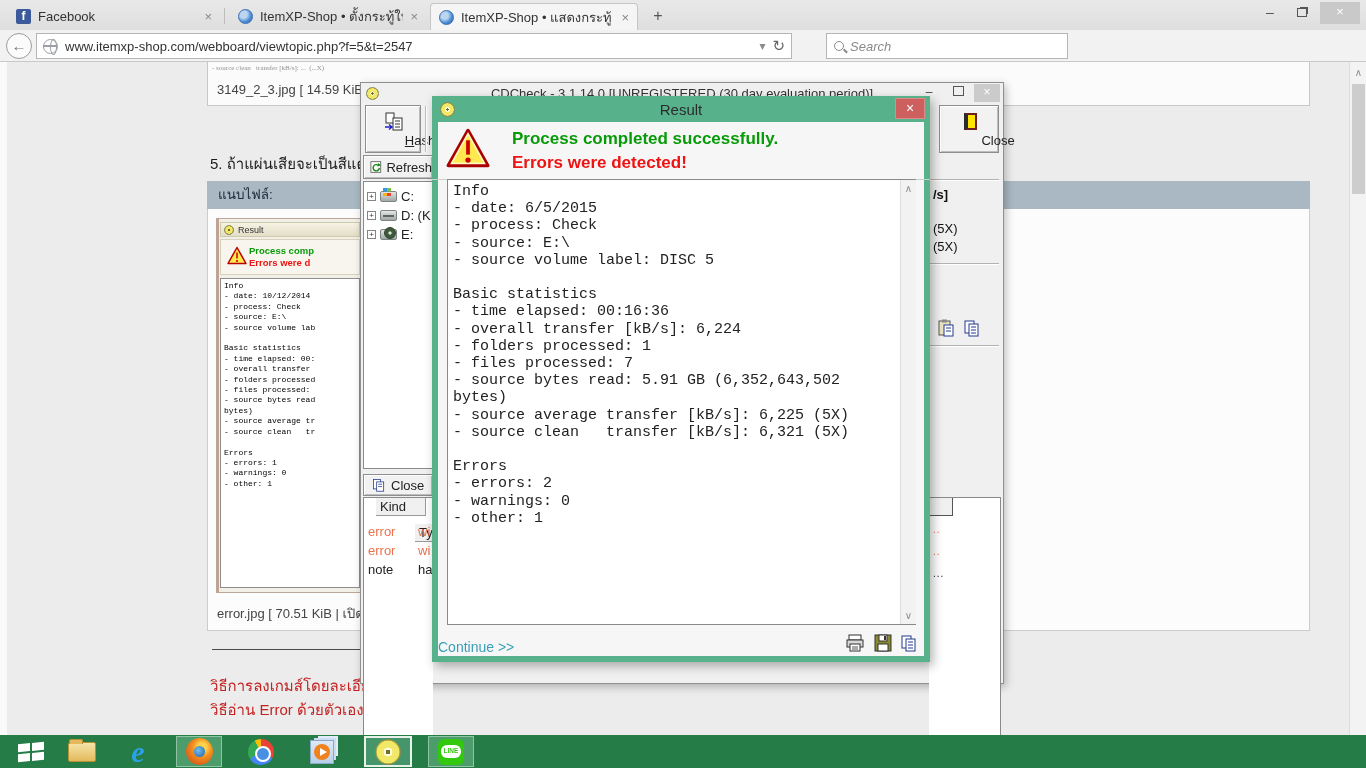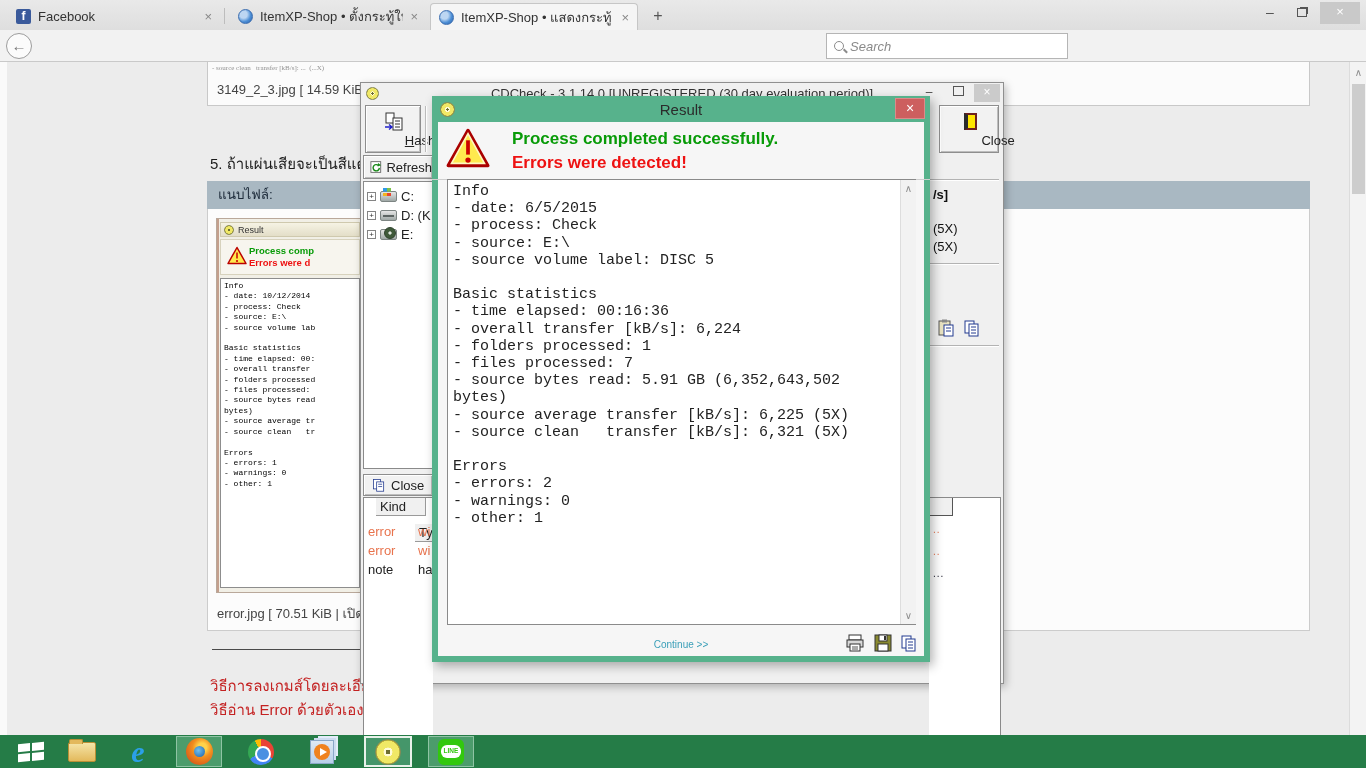--- a/index.html
+++ b/index.html
@@ -122,21 +122,21 @@
   #dlgTitle { left:-6px; top:-6px; width:498px; height:26px; background:#57b28c; display:flex; align-items:center; padding:0 8px; gap:8px; }
   #dlgTitleText { position:absolute; left:0; width:100%; text-align:center; font-size:15px; color:#2b2b2b; }
   #dlgX { position:absolute; right:5px; top:2px; width:30px; height:21px; background:#cd5f5f; border:1px solid #dc8a8a; color:#fff; text-align:center; line-height:19px; font-size:14px; }
   #dlgMsgs { left:-6px; top:20px; width:498px; height:58px; border-bottom:1px solid #cfcfcf; }
   .warn-b { left:14px; top:5px; width:44px; height:42px; }
   #msgOk { position:absolute; left:80px; top:7px; font-size:17px; font-weight:bold; color:#089b08; }
   #msgErr { position:absolute; left:80px; top:31px; font-size:17px; font-weight:bold; color:#ee1212; }
   #dlgText { left:9px; top:77px; width:469px; height:446px; background:#fff; border:1px solid #8a8a8a; font-family:"Liberation Mono","DejaVu Sans Mono",monospace; font-size:15px; line-height:17.2px; white-space:pre; padding:3px 0 0 5px; overflow:hidden; }
   #dlgScroll { position:absolute; right:0; top:0; width:16px; height:444px; background:#f2f2f2; border-left:1px solid #ddd; }
   #dlgFooter { left:0; top:530px; width:486px; height:30px; }
-  #continue { position:absolute; left:0; width:100%; text-align:center; top:7px; font-size:10px; color:#3a9fb8; }
+  #continue { position:absolute; left:0; width:100%; text-align:left; top:7px; font-size:14px; color:#3a9fb8; }
   .ficon { position:absolute; top:2px; width:18px; height:18px; }
 
   
   #taskbar { left:0; top:735px; width:1366px; height:33px; background:#257c47; }
   .tile { top:1px; height:31px; display:flex; align-items:center; justify-content:center; }
   .tile.hl { background:#4c9c6c; border:1px solid #8fc4a4; }
   .tile.hl2 { background:#45966a; border:2px solid #e8f2ea; }
   #startFlag { left:12px; top:8px; width:26px; height:18px; transform:skewY(-5deg); }
   #startFlag div { position:absolute; background:#fff; width:12px; height:8px; }
   .folder { width:28px; height:20px; background:linear-gradient(#f5e5a8,#e3b95c); border:1px solid #b98f35; border-radius:2px; position:relative; }
@@ -189,20 +189,26 @@
     <div class="abs" style="left:646px;top:5px;width:24px;height:22px;text-align:center;line-height:22px;color:#555;font-size:16px;">+</div>
     <div id="winctl" class="abs">
       <span class="wc">–</span>
       <span class="wc"><span class="restore-glyph"></span></span>
       <span class="wc closewc">×</span>
     </div>
   </div>
 
   <div id="navbar" class="abs">
     <div id="backbtn" class="abs">←</div>
+    <div id="urlbar" class="abs">
+      <span class="globe"></span>
+      <span id="urltext">www.itemxp-shop.com/webboard/viewtopic.php?f=5&amp;t=2547</span>
+      <span class="urlicon">▾</span>
+      <span id="reload">↻</span>
+    </div>
     <div id="searchbox" class="abs">
       <span class="mag"></span>
       <span id="searchph">Search</span>
     </div>
     <div class="tbicon abs" style="left:1086px;font-size:20px;">☆</div>
     <div class="tbicon abs" style="left:1118px;">
       <svg width="18" height="18" viewBox="0 0 18 18">
           <rect x="3" y="2" width="12" height="14" fill="none" stroke="#6d6d6d" stroke-width="1.8"></rect>
           <rect x="6" y="0.5" width="6" height="3" fill="#6d6d6d"></rect>
           <line x1="6" y1="7" x2="12" y2="7" stroke="#6d6d6d" stroke-width="1.5"></line>

